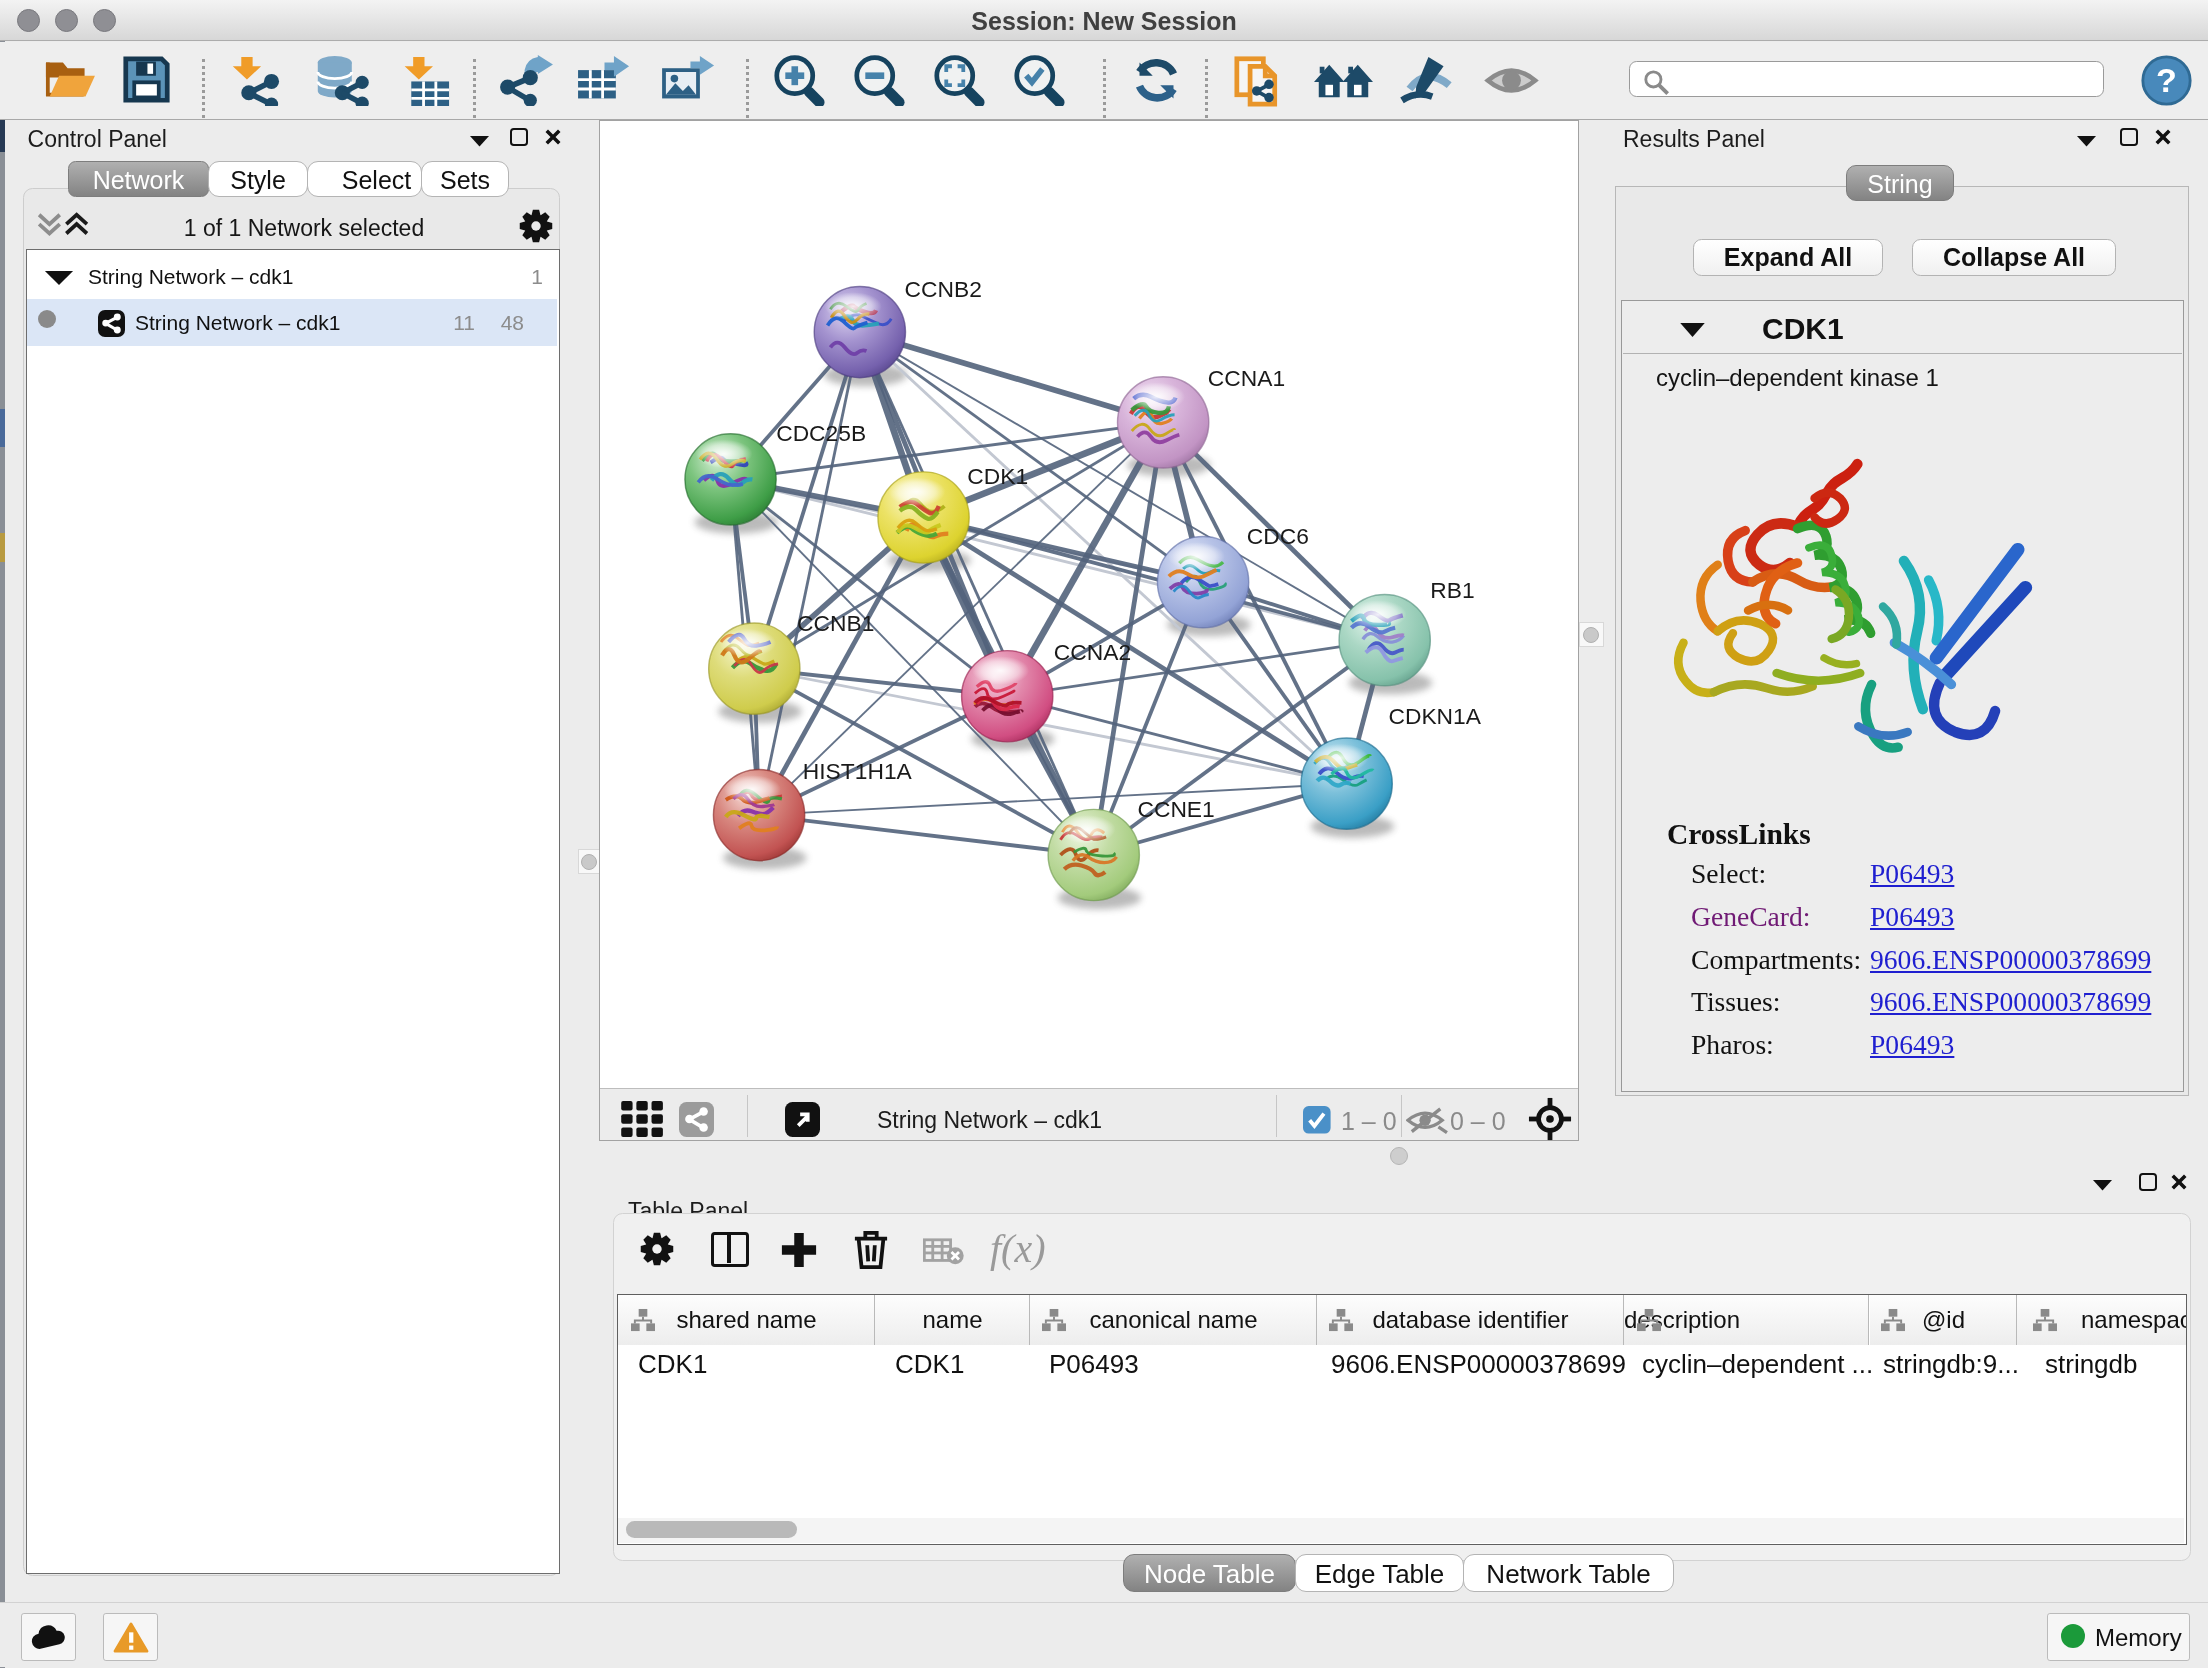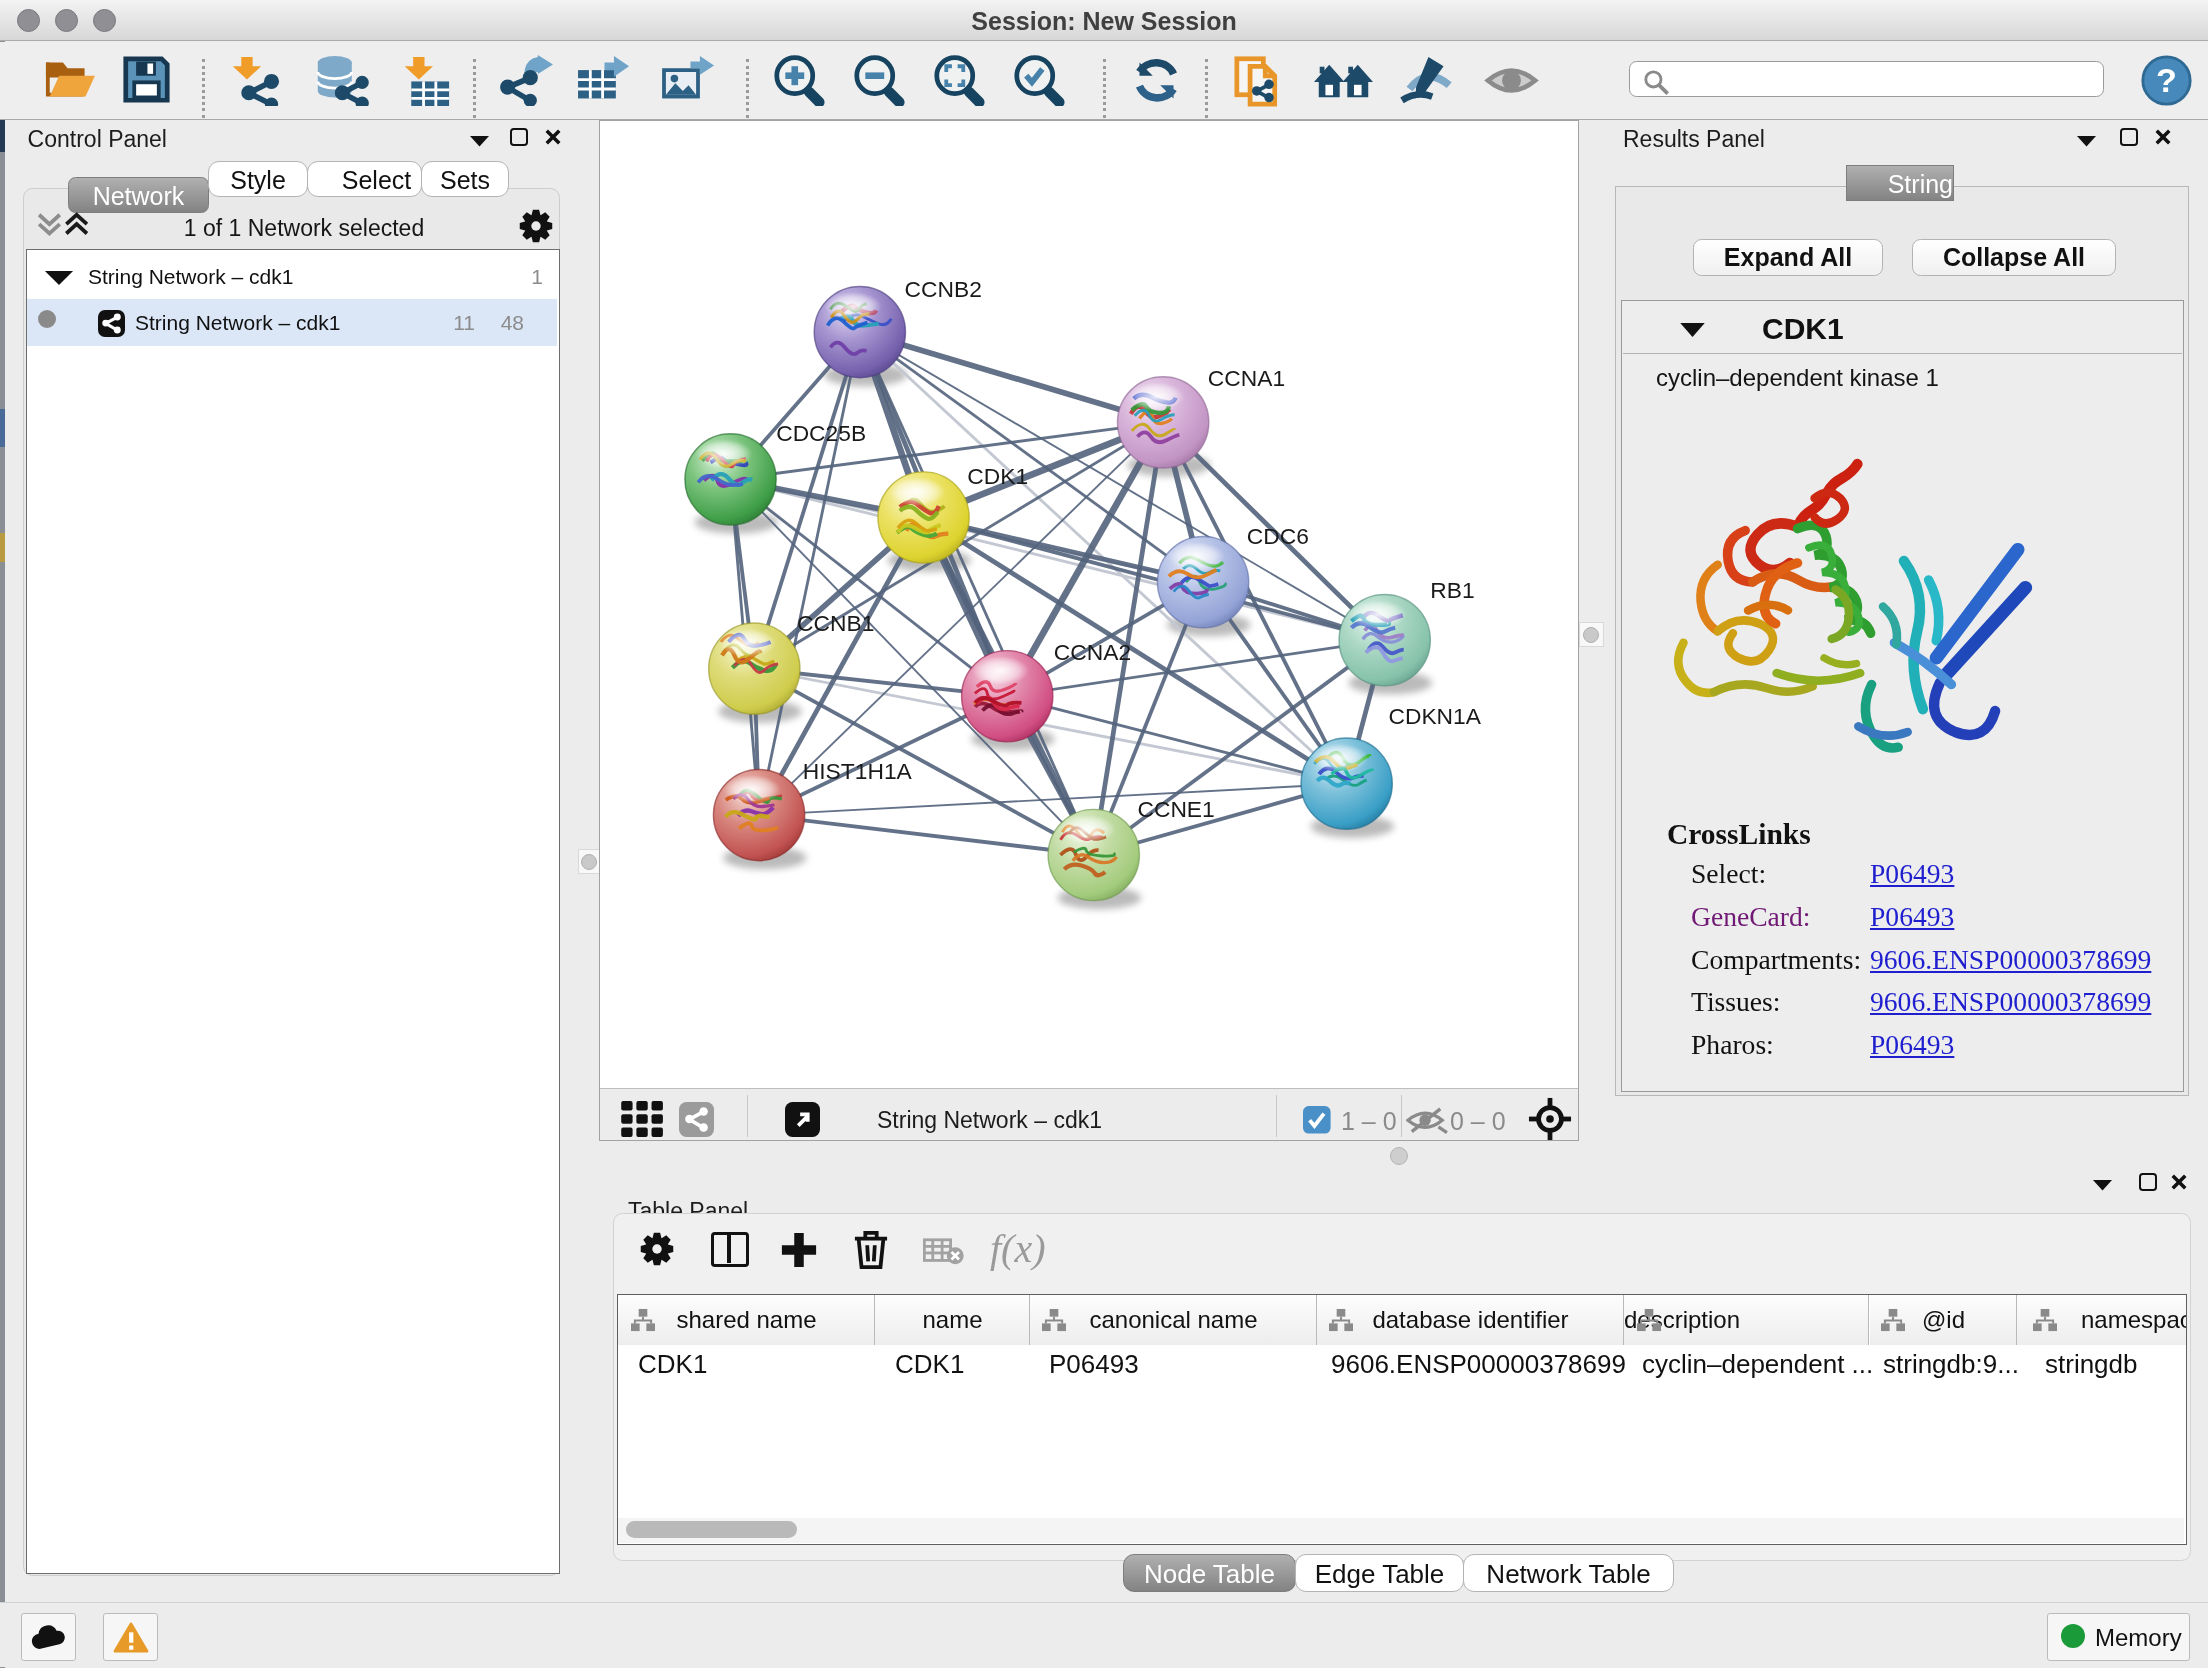--- a/index.html
+++ b/index.html
@@ -238,21 +238,21 @@
 <div class="abs" style="left:470px;top:133px;"><svg width="19" height="12.4" viewBox="0 0 20 13">
       <path d="M0 1 h20 l-10 11z" fill="#111"></path>
     </svg></div>
 <div class="abs" style="left:510px;top:128px;width:18px;height:18px;border:2.9px solid #111;border-radius:3.8px;box-sizing:border-box;"></div>
 <div class="abs" style="left:543px;top:127px;"><svg width="20" height="20" viewBox="0 0 24 24">
       <path d="M3 6 L6 3 12 9 18 3 21 6 15 12 21 18 18 21 12 15 6 21 3 18 9 12z" fill="#111"></path>
     </svg></div>
 
 <div id="cpcard" class="abs"></div>
 <div class="abs tabrow" style="left:69px;top:161px;">
-<div class="tab tabsel" style="width:141px;border-radius:7.6px;margin-top:16px;">Network</div>
+<div class="tab tabsel" style="width:141px;border-radius:7.6px;">Network</div>
 <div class="tab" style="width:100px;">Style</div>
 <div class="tab" style="width:115px;padding-left:24px;">Select</div>
 <div class="tab" style="width:88px;">Sets</div>
 </div>
 
 <div class="abs" style="left:37px;top:211px;"><svg width="53" height="30" viewBox="0 0 56 32">
 <g fill="none" stroke="#8d8d8d" stroke-width="4">
         <path d="M2 4 l11 10 11-10"></path>
         <path d="M2 14 l11 10 11-10"></path>
       </g>
@@ -608,21 +608,21 @@
 
 <div class="abs ptitle" style="left:1623px;top:126px;">Results Panel</div>
 <div class="abs" style="left:2077px;top:133px;"><svg width="19" height="12.4" viewBox="0 0 20 13">
       <path d="M0 1 h20 l-10 11z" fill="#111"></path>
     </svg></div>
 <div class="abs" style="left:2120px;top:128px;width:18px;height:18px;border:2.9px solid #111;border-radius:3.8px;box-sizing:border-box;"></div>
 <div class="abs" style="left:2153px;top:127px;"><svg width="20" height="20" viewBox="0 0 24 24">
       <path d="M3 6 L6 3 12 9 18 3 21 6 15 12 21 18 18 21 12 15 6 21 3 18 9 12z" fill="#111"></path>
     </svg></div>
 <div id="resbox" class="abs"></div>
-<div class="abs tab tabsel" style="left:1847px;top:165px;width:108px;border-radius:0;text-align:right;">String</div>
+<div class="abs tab tabsel" style="left:1847px;top:165px;width:108px;border-radius:10px;">String</div>
 <div class="abs btn" style="left:1693px;top:239px;width:190px;height:37px;line-height:34px;">Expand All</div>
 <div class="abs btn" style="left:1912px;top:239px;width:204px;height:37px;line-height:34px;">Collapse All</div>
 <div id="resinner" class="abs"></div>
 <div class="abs" style="left:1679px;top:321px;"><svg width="27" height="17" viewBox="0 0 28 18">
       <path d="M1 2 h26 l-13 15z" fill="#111"></path>
     </svg></div>
 <div class="abs" style="left:1762px;top:312px;font-size:30px;font-weight:bold;color:#111;">CDK1</div>
 <div class="abs" style="left:1623px;top:353px;width:559px;height:0;border-top:1.9px solid #b2b2b2;"></div>
 <div class="abs" style="left:1656px;top:364px;font-size:24px;color:#141414;">cyclin–dependent kinase 1</div>
 

